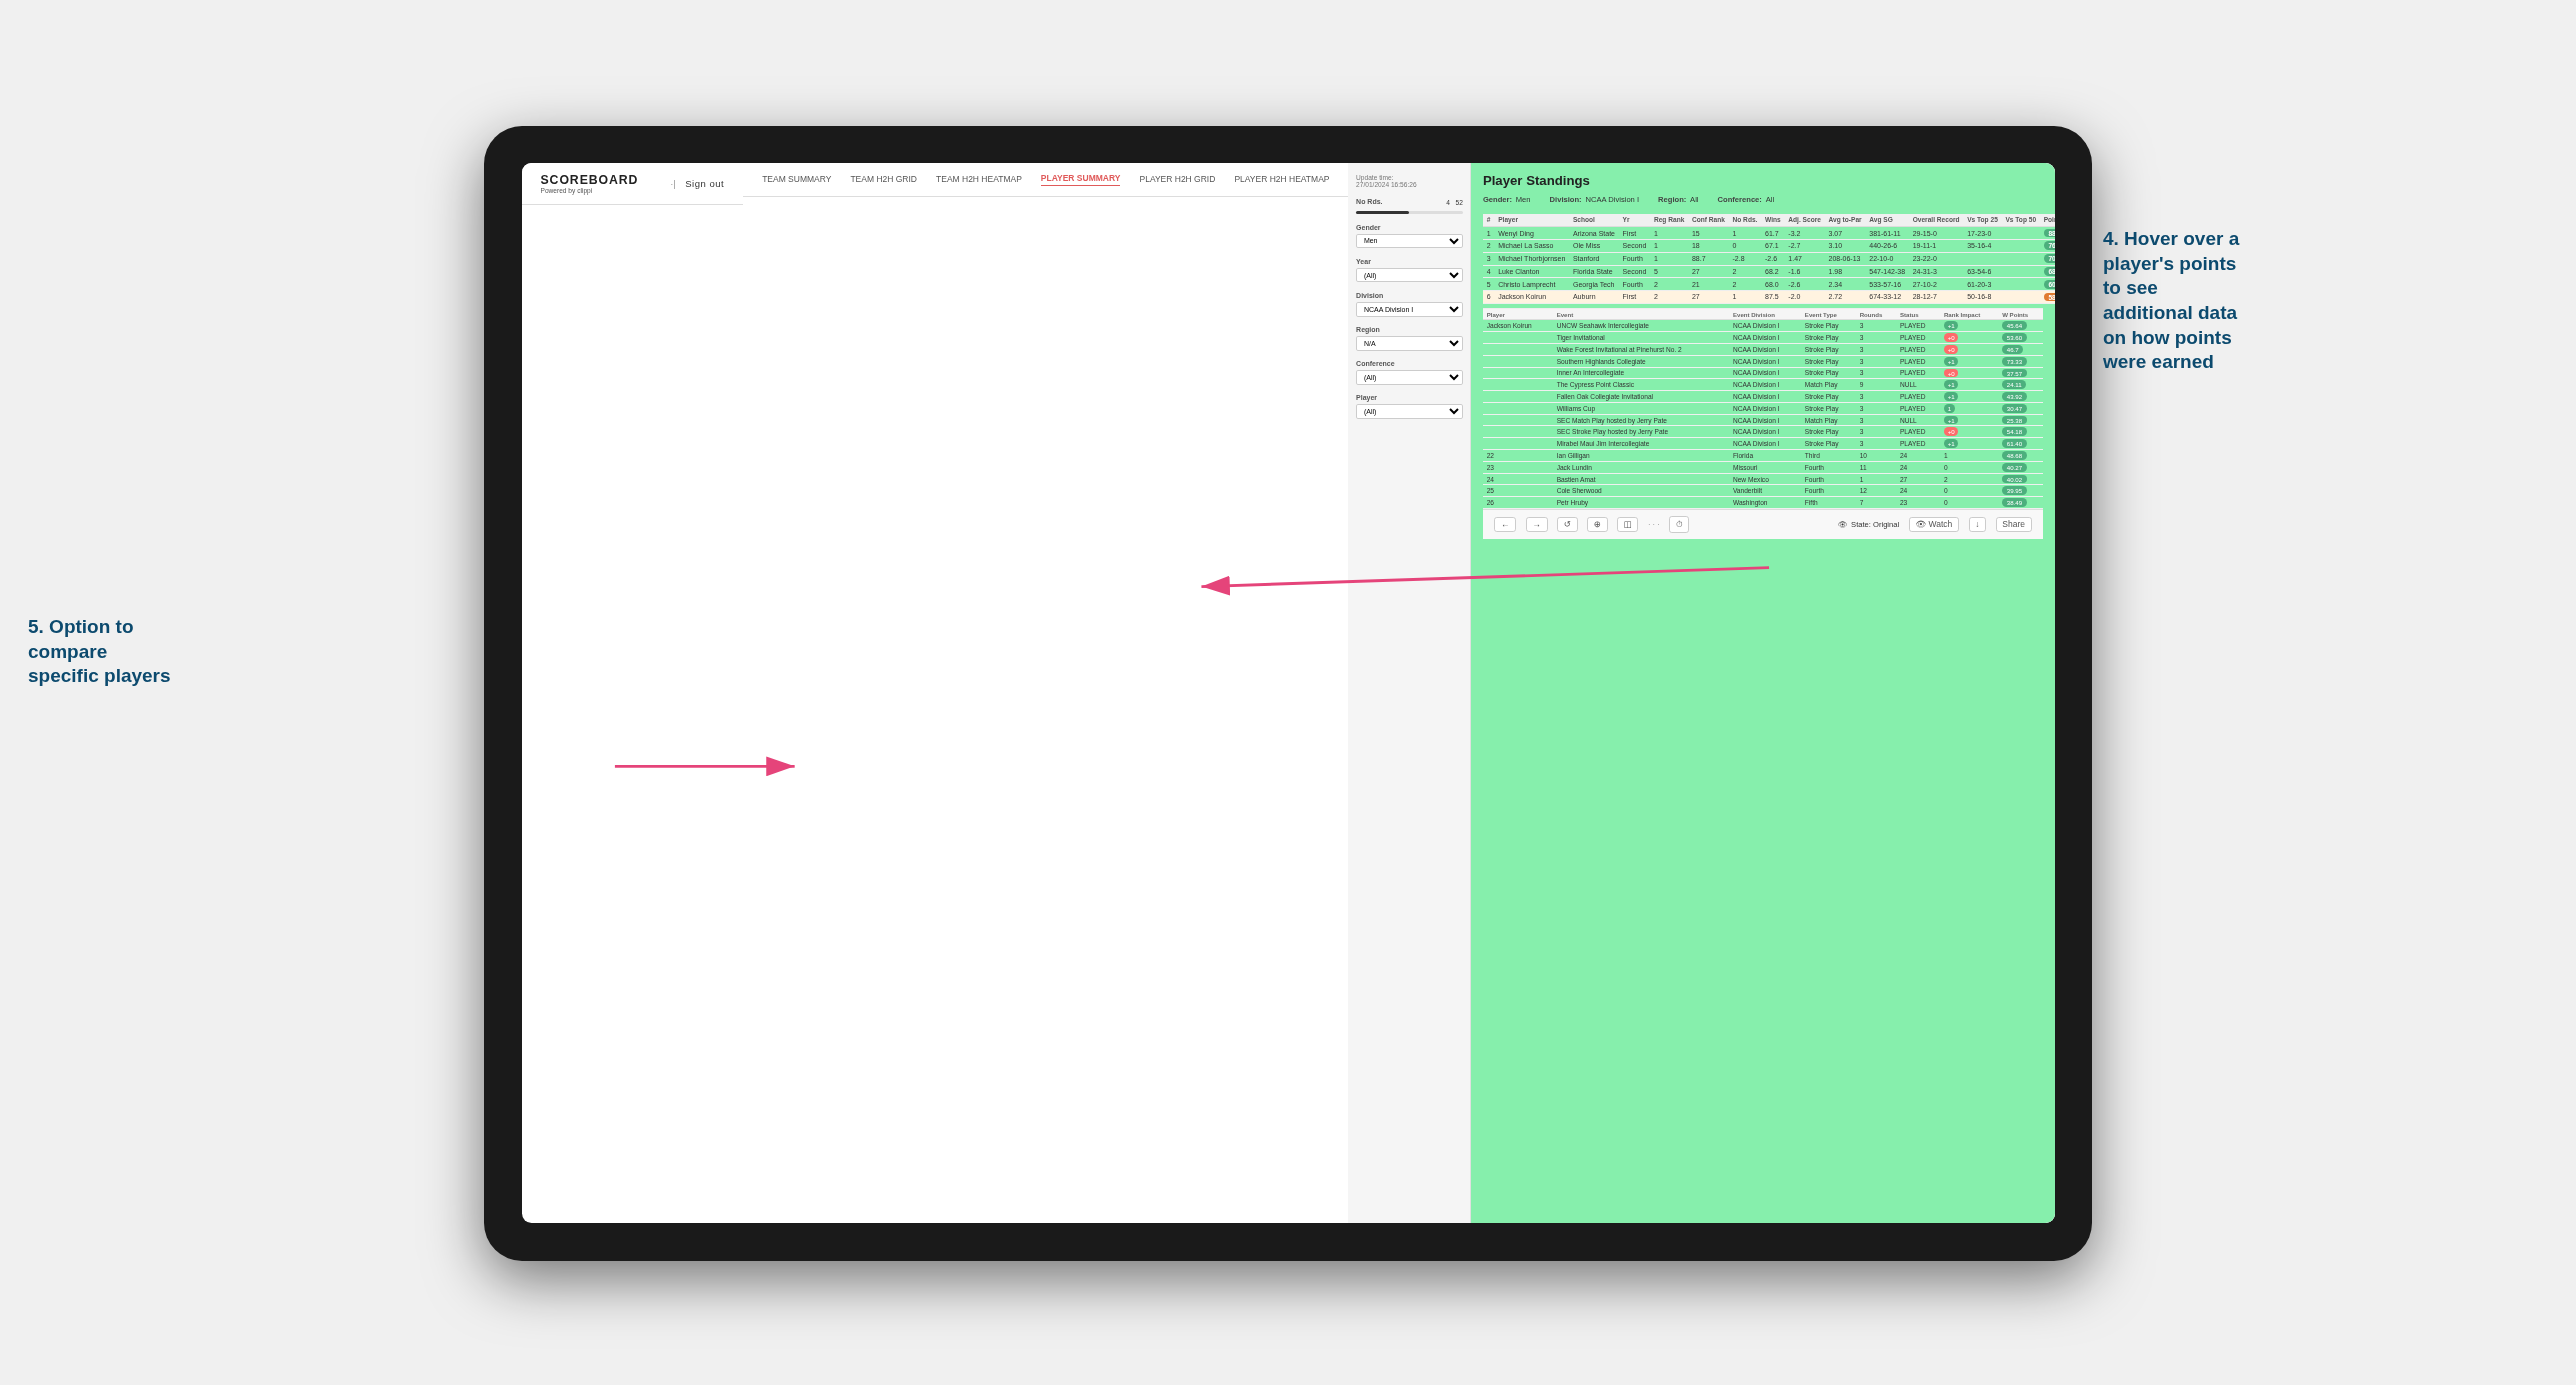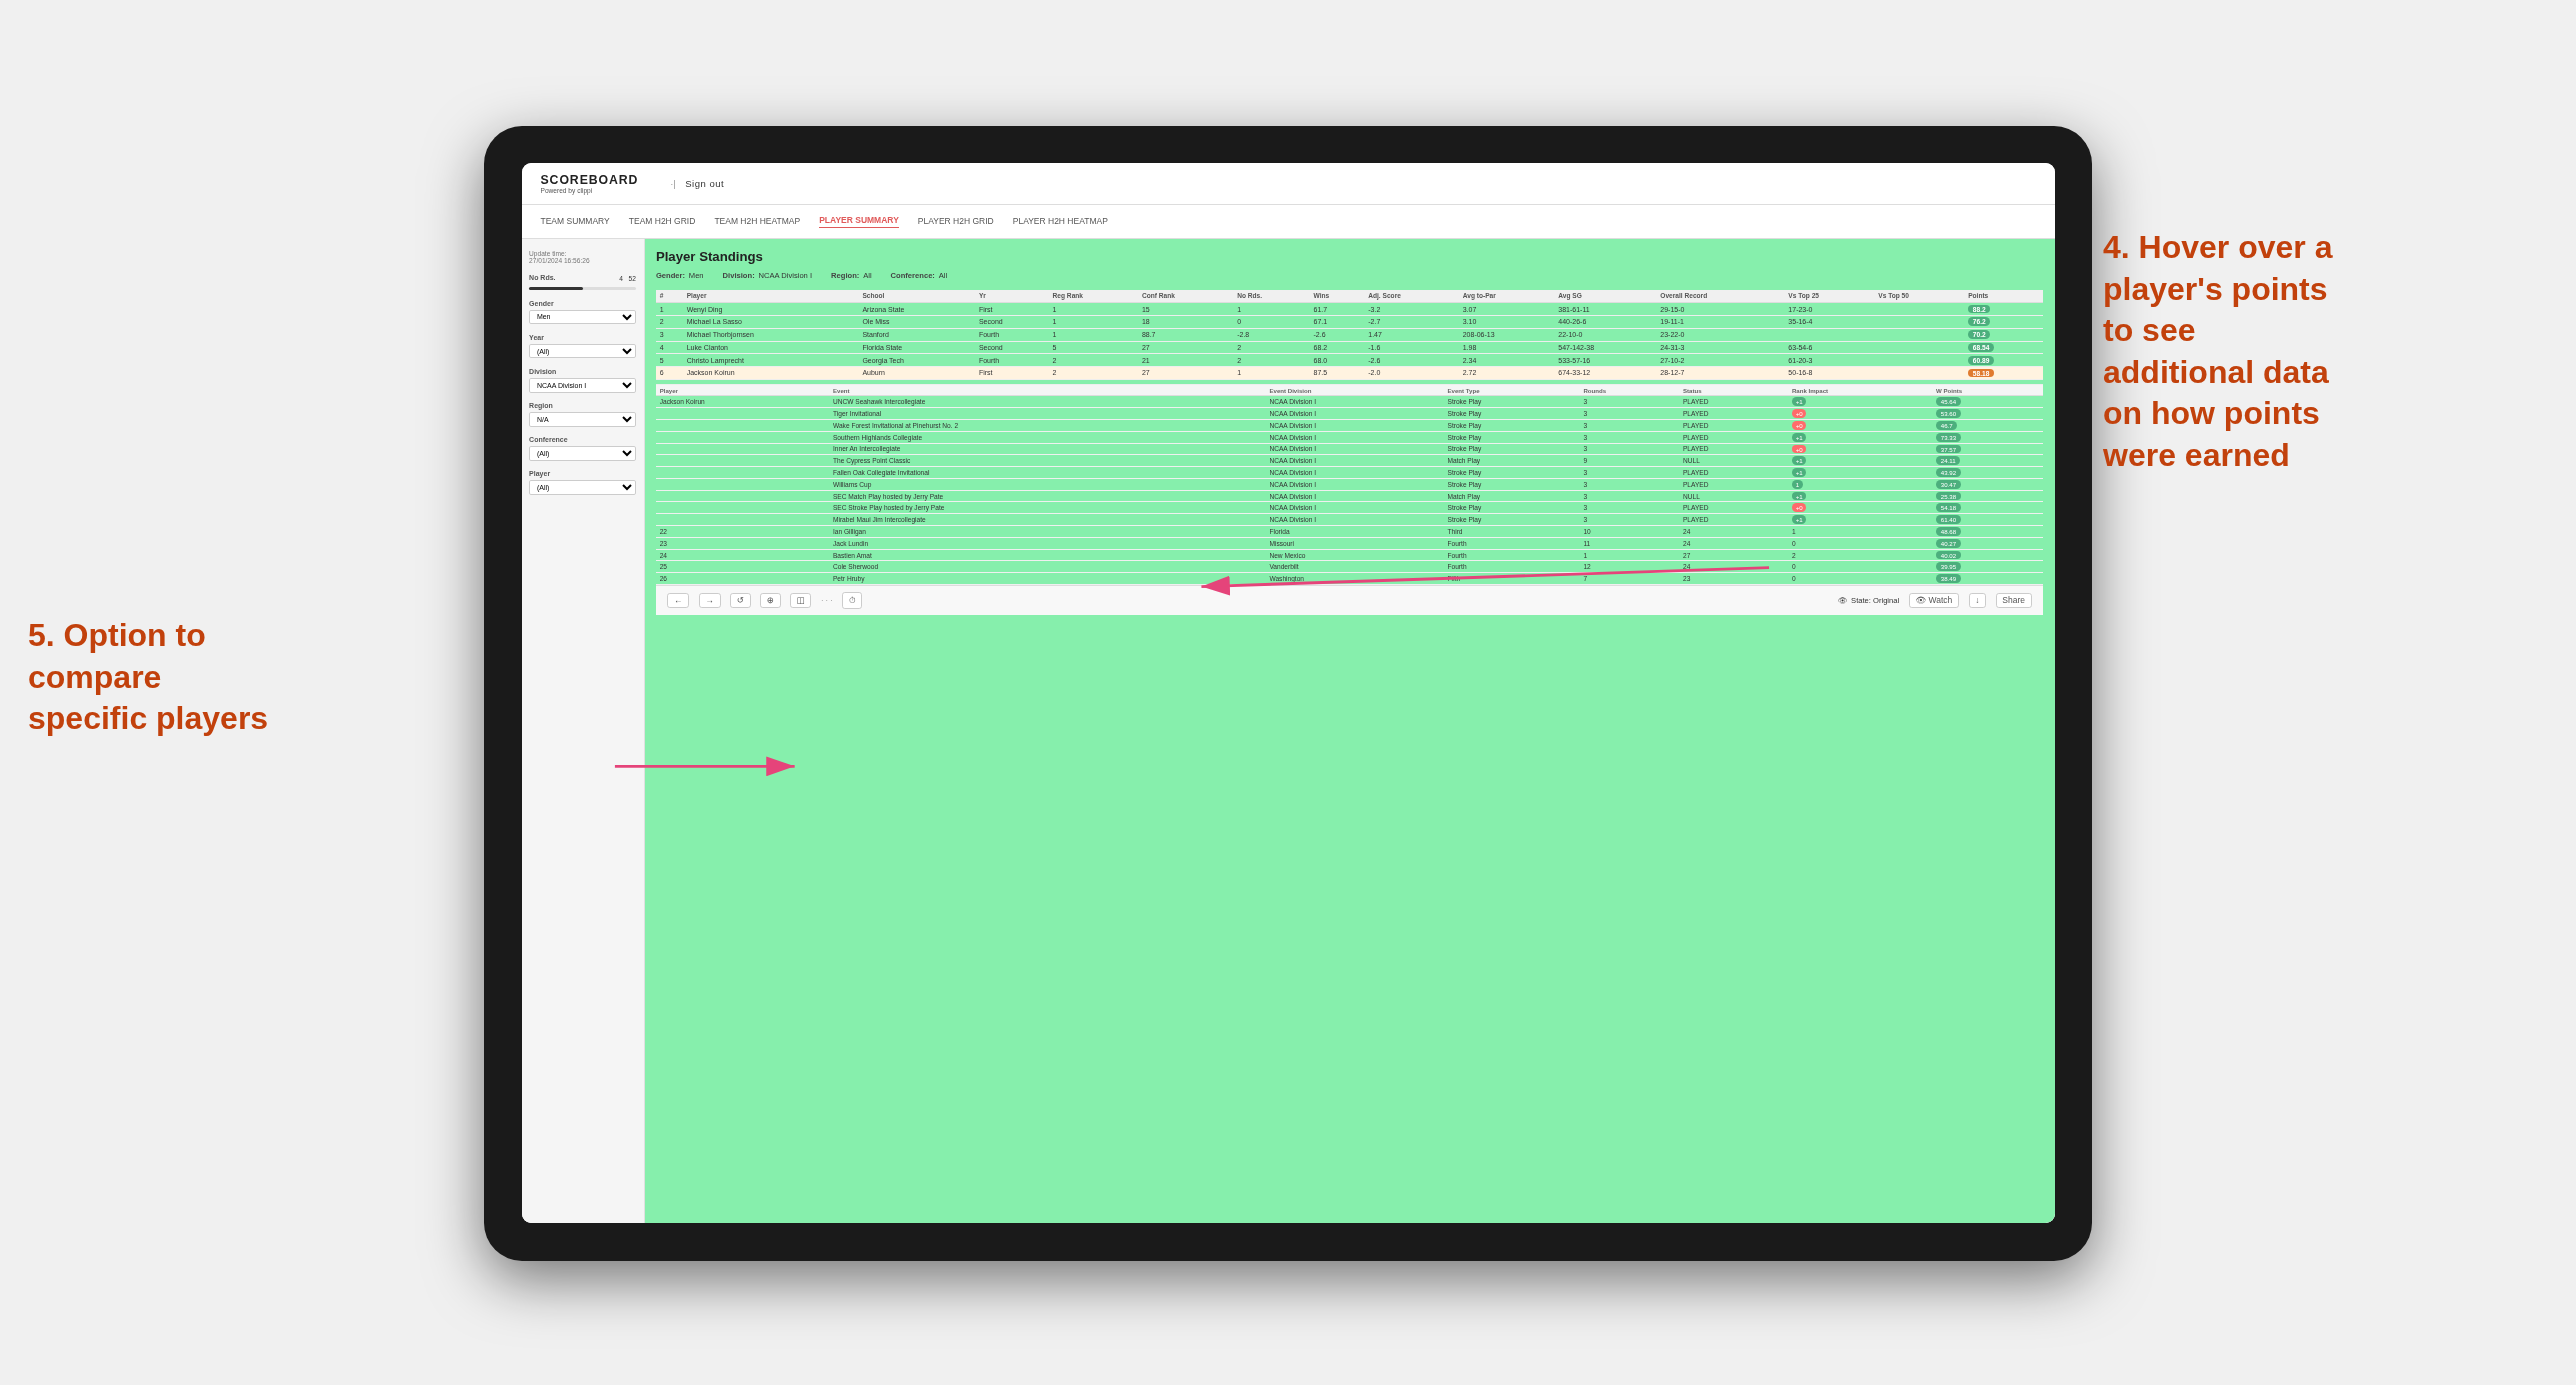--- a/index.html
+++ b/index.html
@@ -26,21 +26,21 @@
       position: relative;
     }
 
     .tablet-screen {
       width: 1533px;
       height: 1060px;
       background: #fff;
       border-radius: 9.5px;
       overflow: hidden;
       display: flex;
-      flex-direction: column;
+      flex-direction: row;
     }
 
     
     .top-nav {
       background: #fff;
       border-bottom: 0.9px solid #ddd;
       padding: 0 19px;
       display: flex;
       align-items: center;
       height: 42px;
@@ -341,23 +341,23 @@
       color: #333;
     }
 
     .toolbar-spacer {
       flex: 1;
     }
 
     
     .annotation {
       position: absolute;
-      font-size: 32px;
+      font-size: 19px;
       font-weight: bold;
-      color: #c2410c;
+      color: #0c4a6e;
       line-height: 1.3;
     }
 
     .annotation-right {
       right: 47px;
       top: 227px;
       width: 426px;
     }
 
     .annotation-left {

